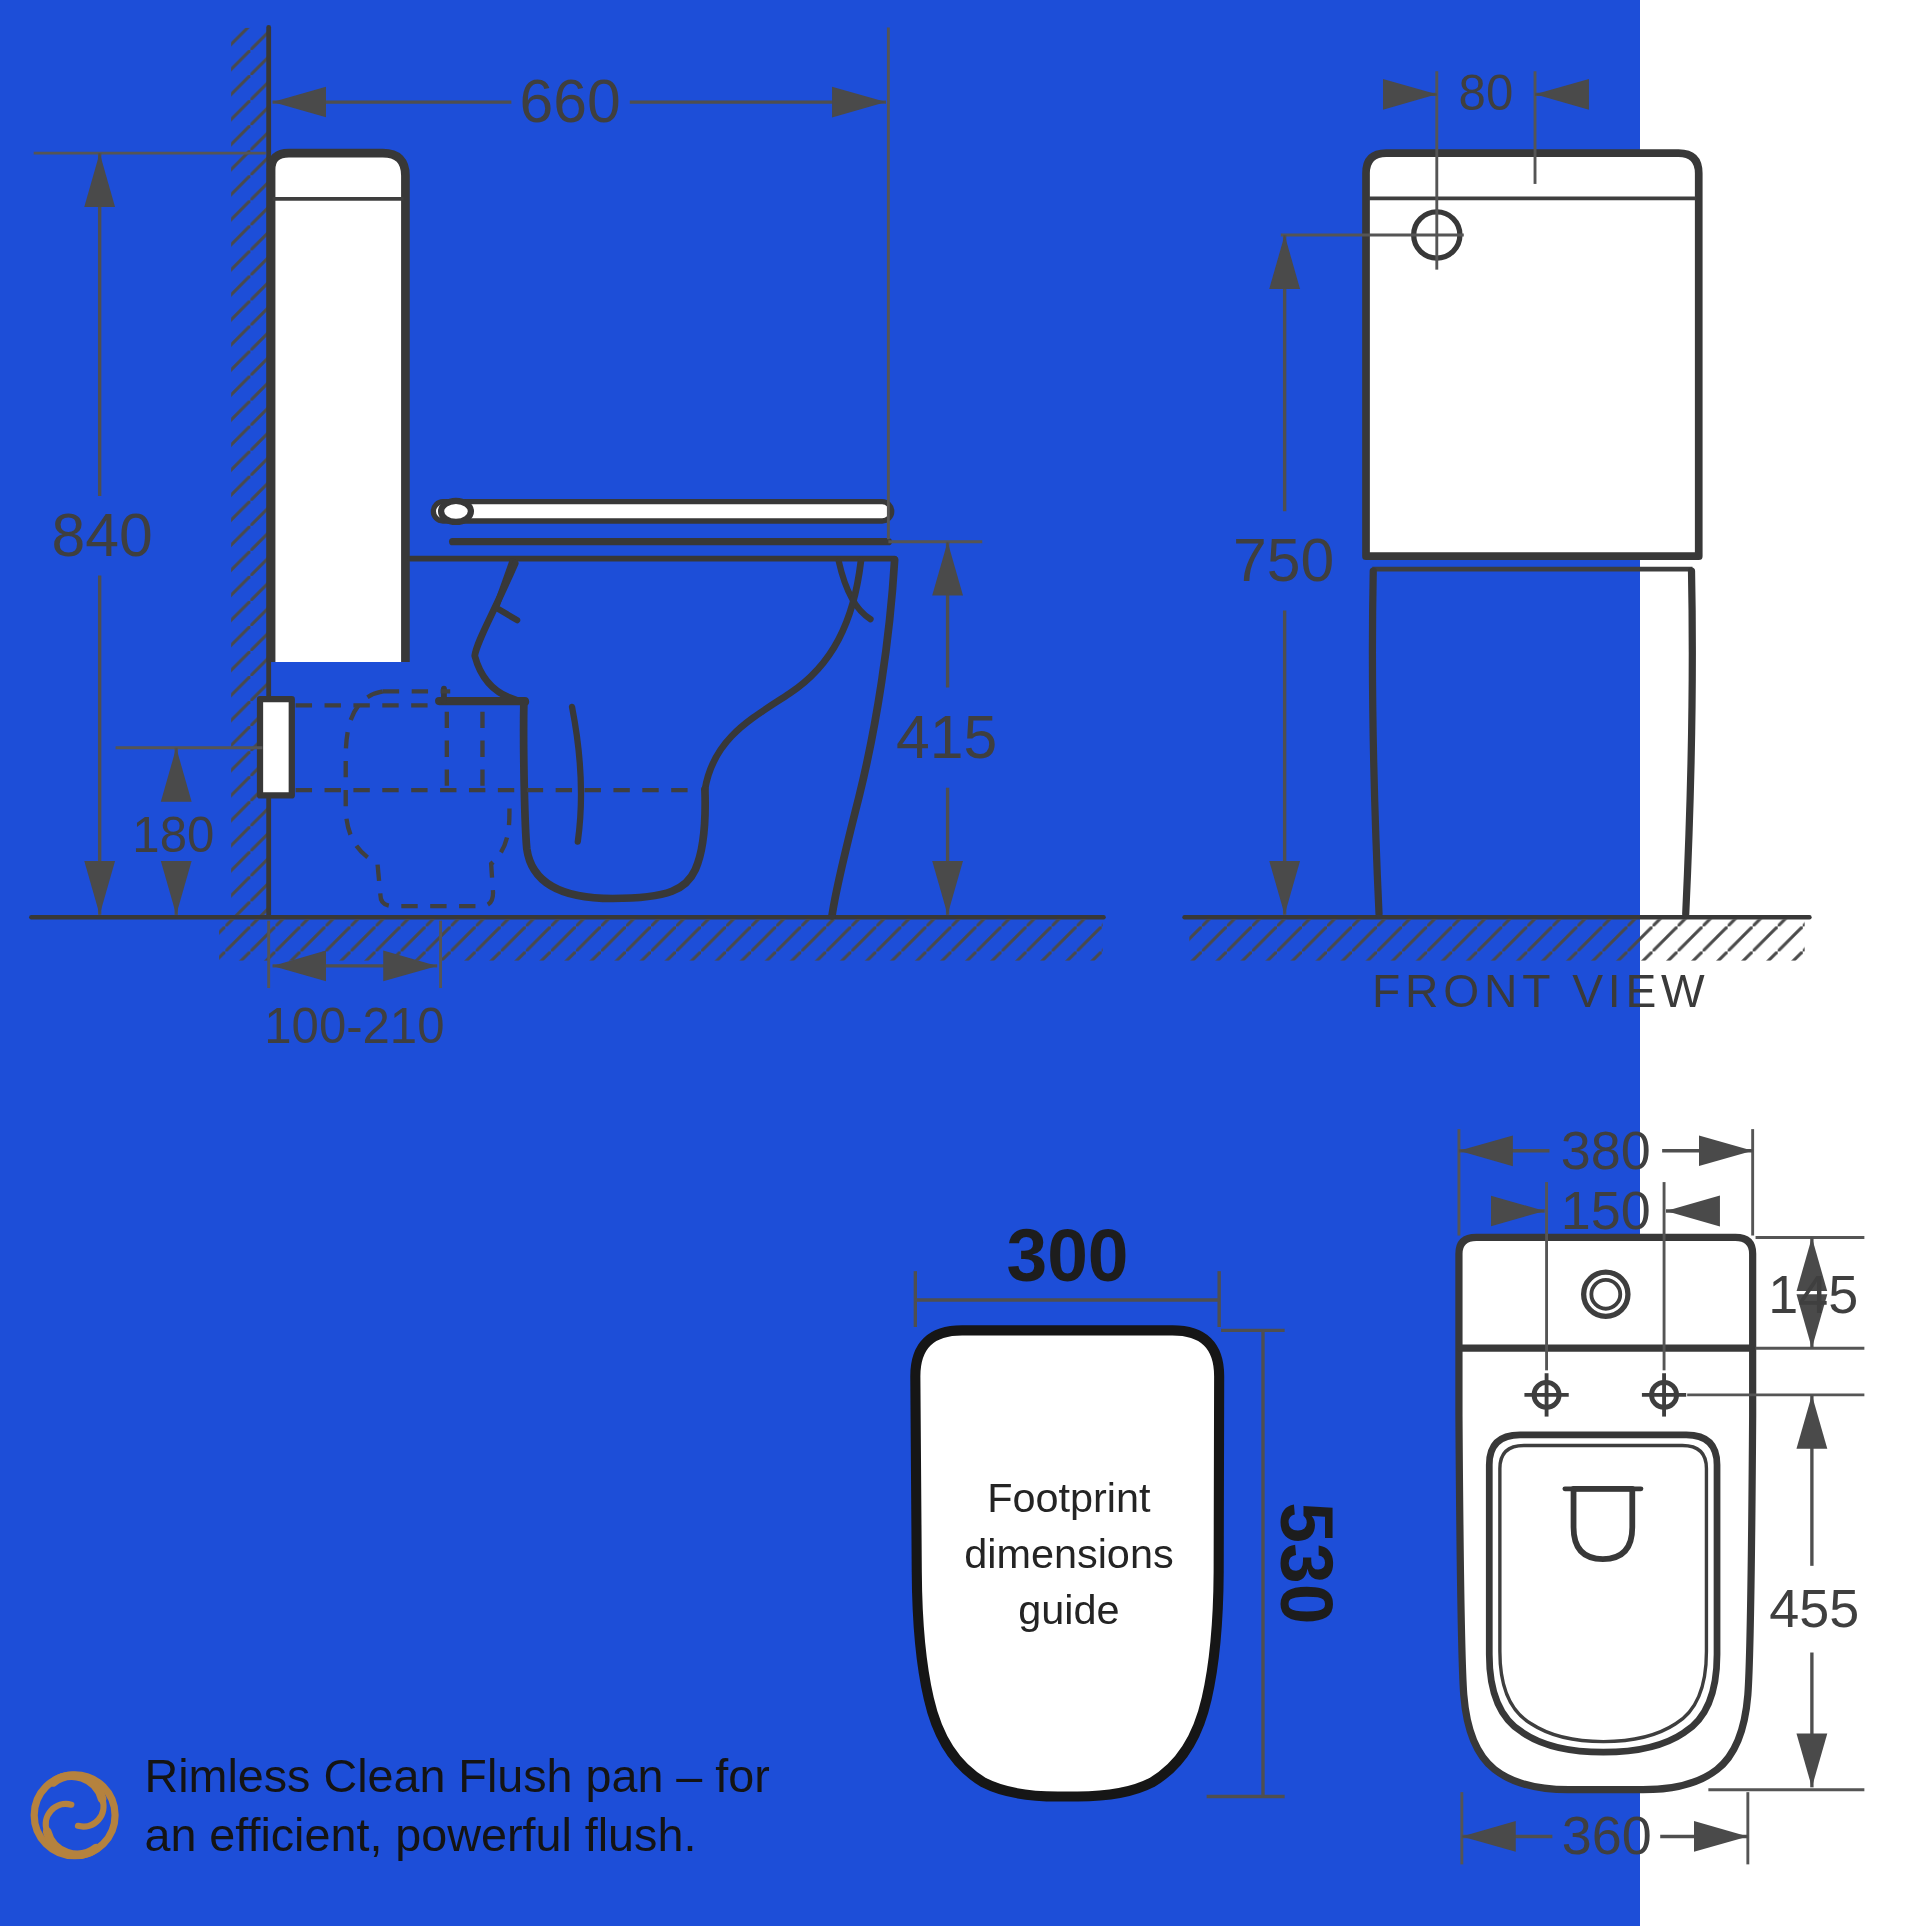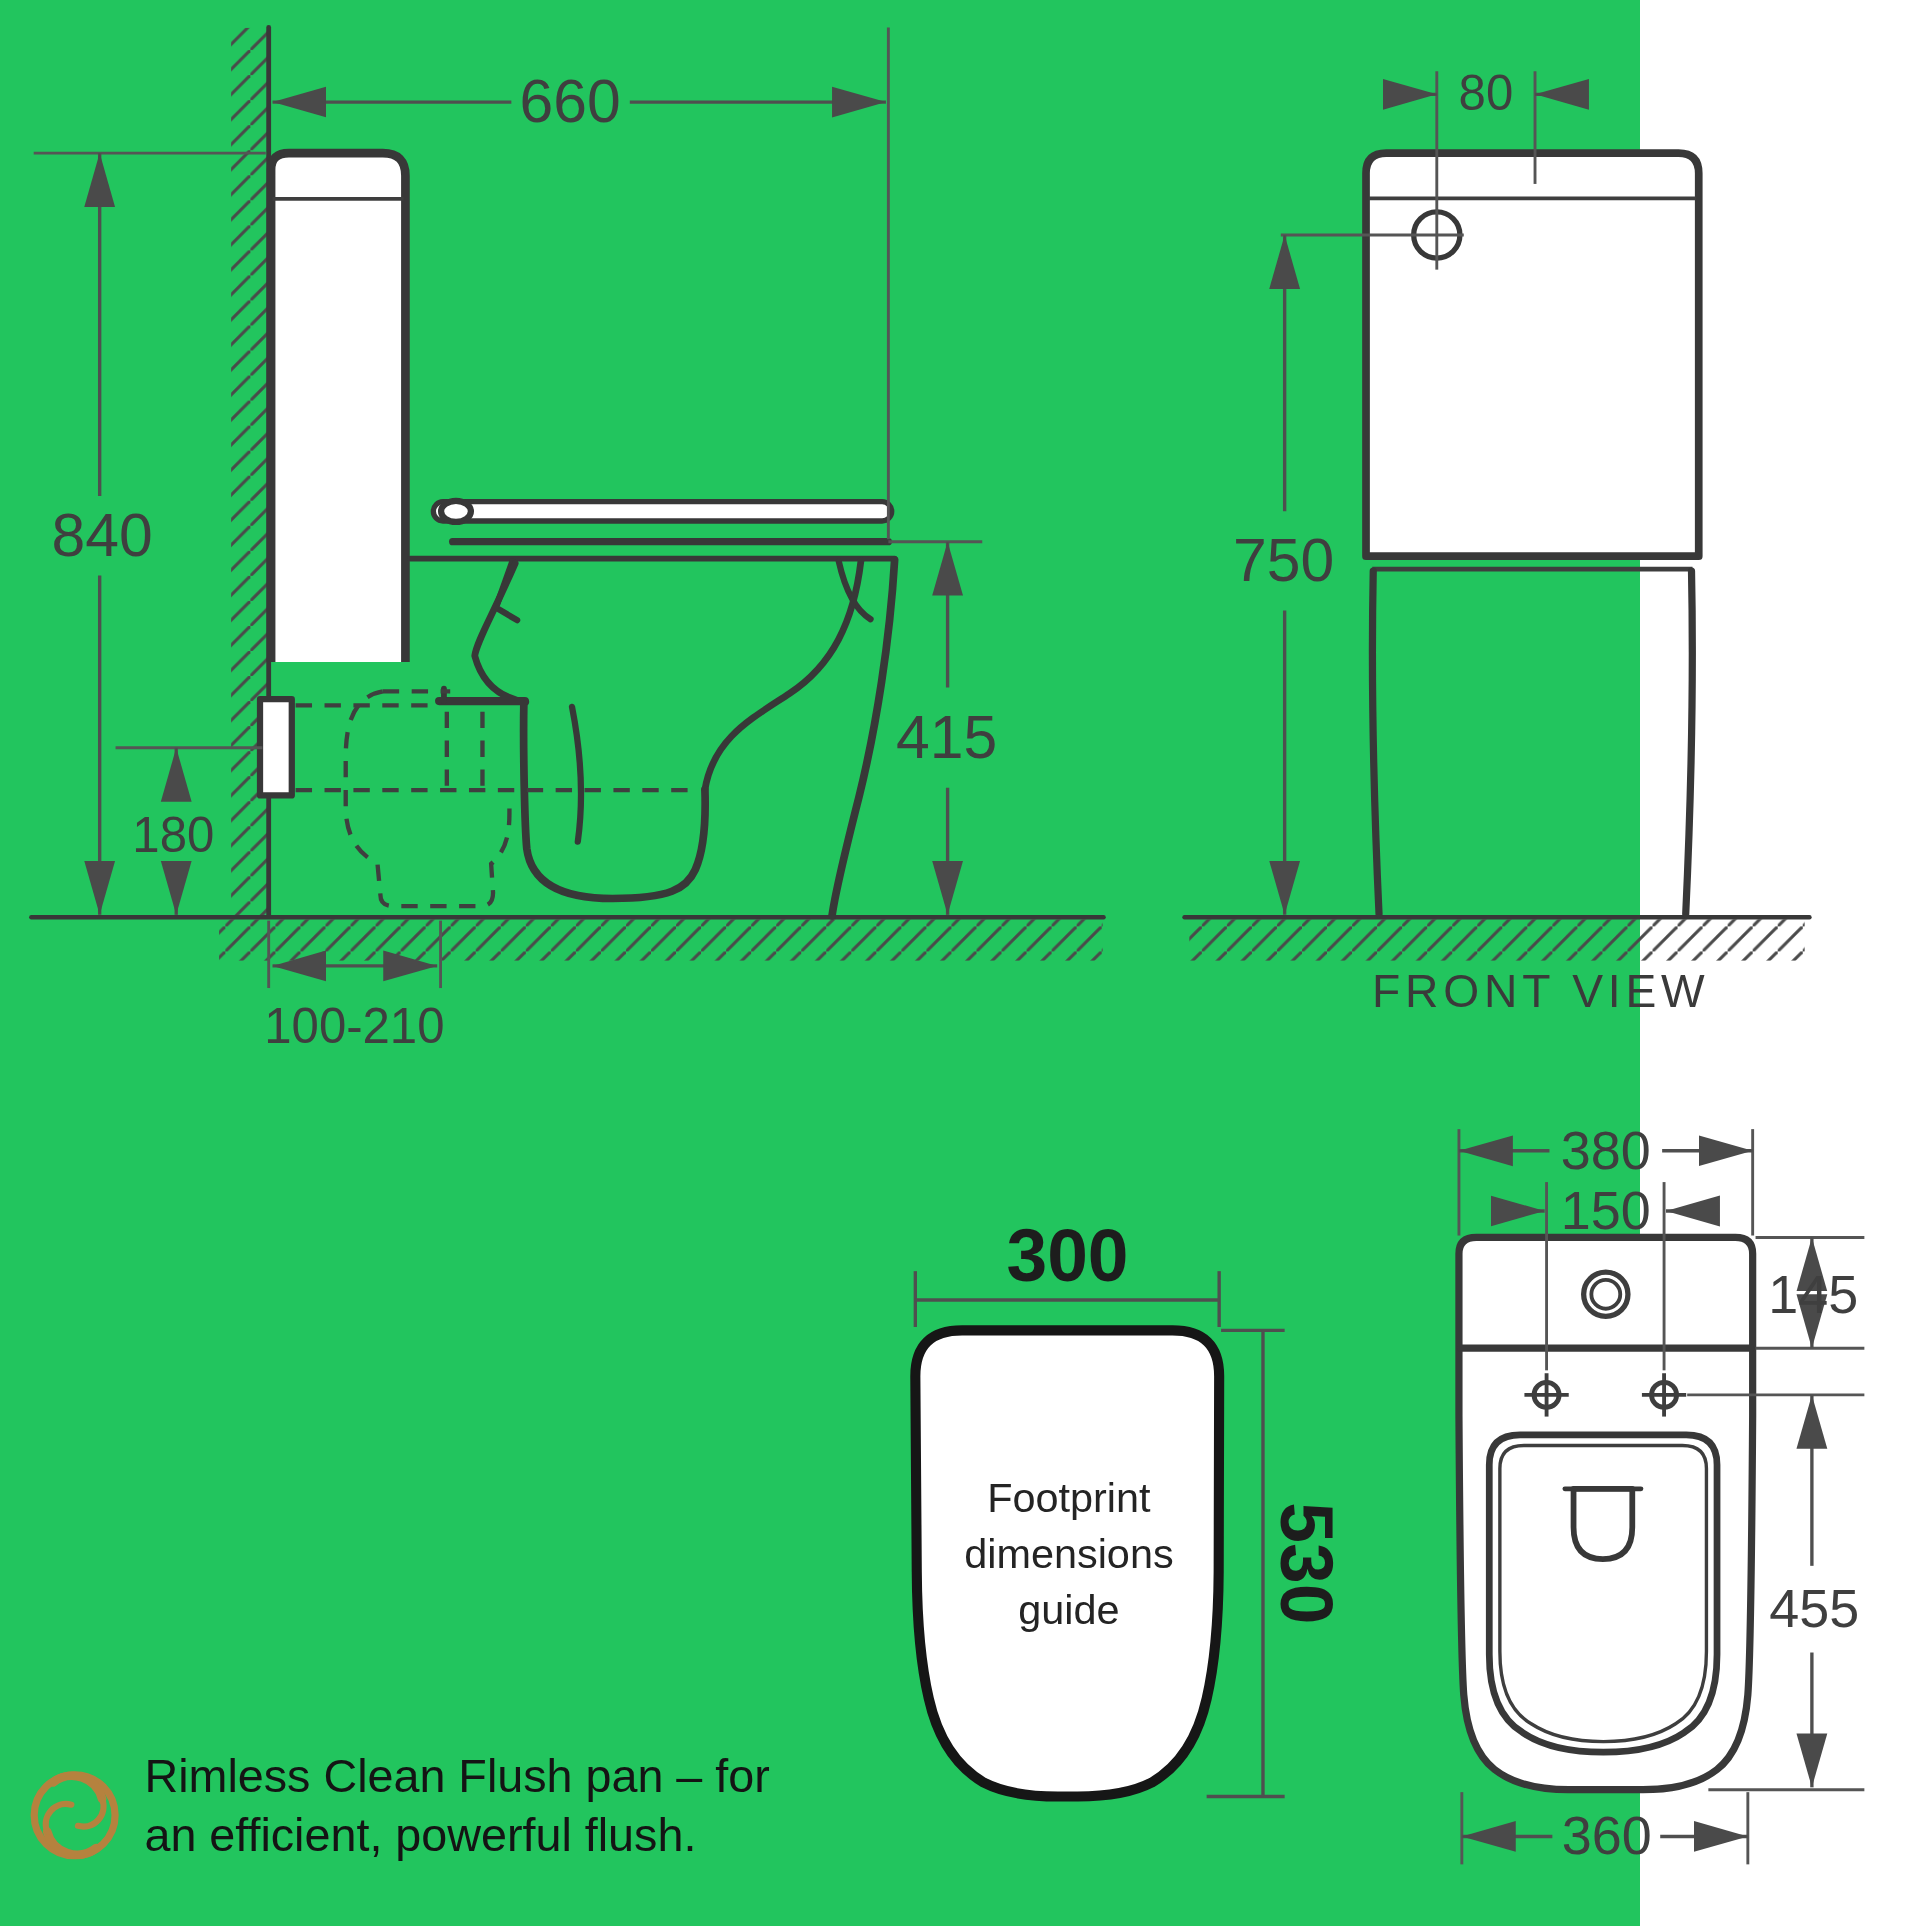--- a/index.html
+++ b/index.html
@@ -1,16 +1,16 @@
 <!DOCTYPE html>
 <html style="font-size:7.7px"><head>
 <meta charset="utf-8">
 <style>
   html,body{margin:0;padding:0;background:#ffffff;}
-  .canvas{width:1640px;height:1926px;position:relative;background:#22c55e;}
+  .canvas{width:1640px;height:1926px;position:relative;background:#1d4ed8;}
   svg{display:block;}
   text{font-family:"Liberation Sans", sans-serif;}
   .dimtxt{font-size:126px;fill:#3f3f3f;text-anchor:middle;dominant-baseline:central;}
   .dimtxt.sm{font-size:102px;}
   .dimtxt.tv{font-size:112px;}
   .bigbold{font-size:152px;font-weight:bold;fill:#1d1d1d;text-anchor:middle;dominant-baseline:central;}
   .fptxt{font-size:86px;fill:#242424;text-anchor:middle;dominant-baseline:central;}
   .viewlbl{font-size:96px;fill:#3a3a3a;text-anchor:middle;letter-spacing:10px;}
   .captxt{font-size:97px;fill:#141414;}
   .obj{stroke:#383838;fill:none;stroke-linecap:round;stroke-linejoin:round;}

